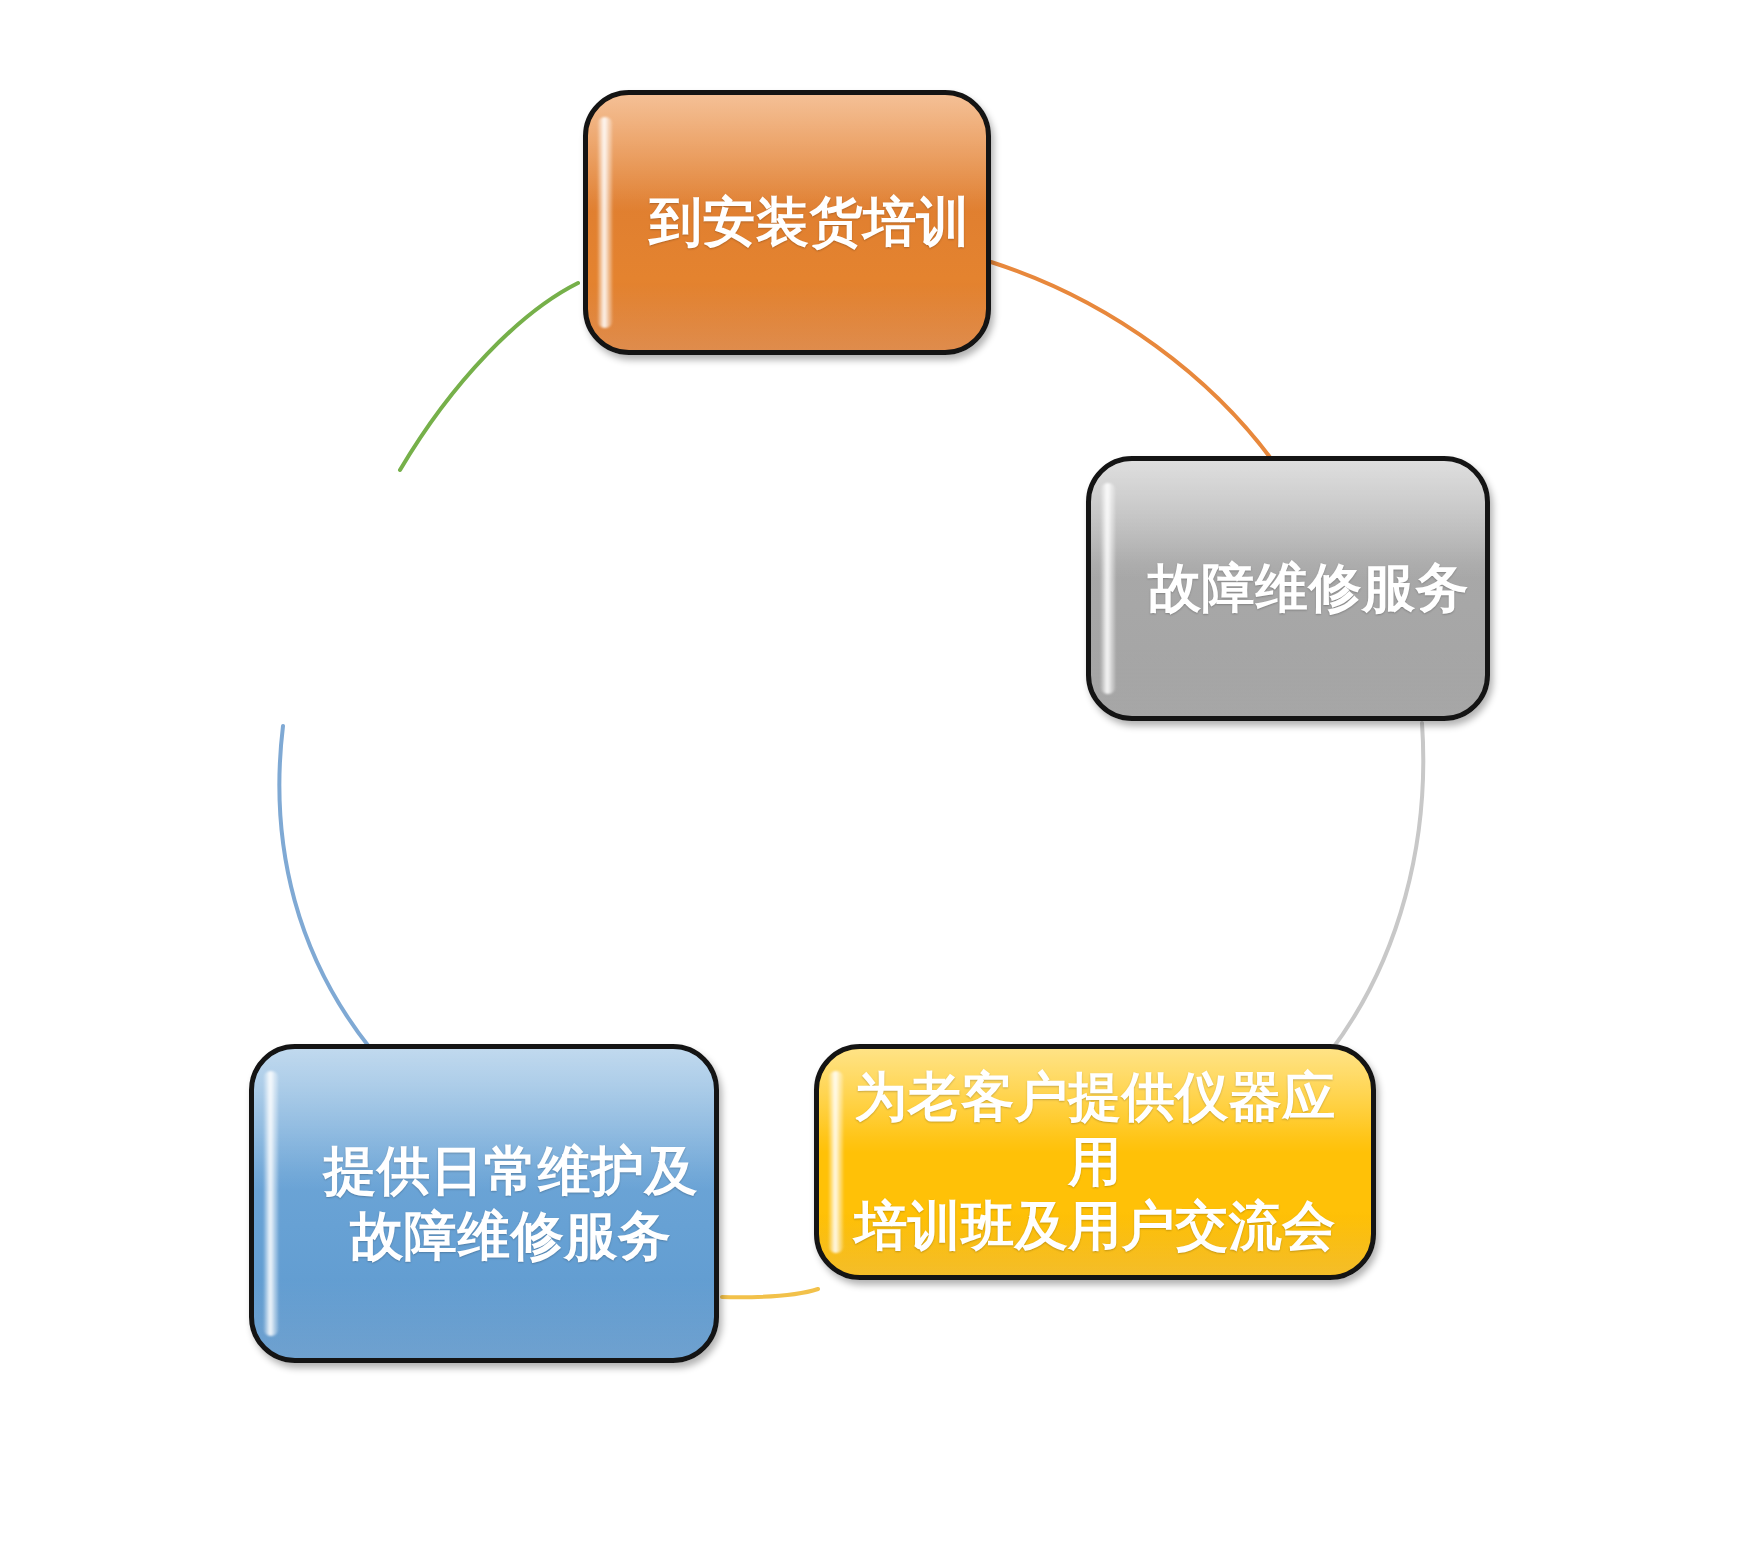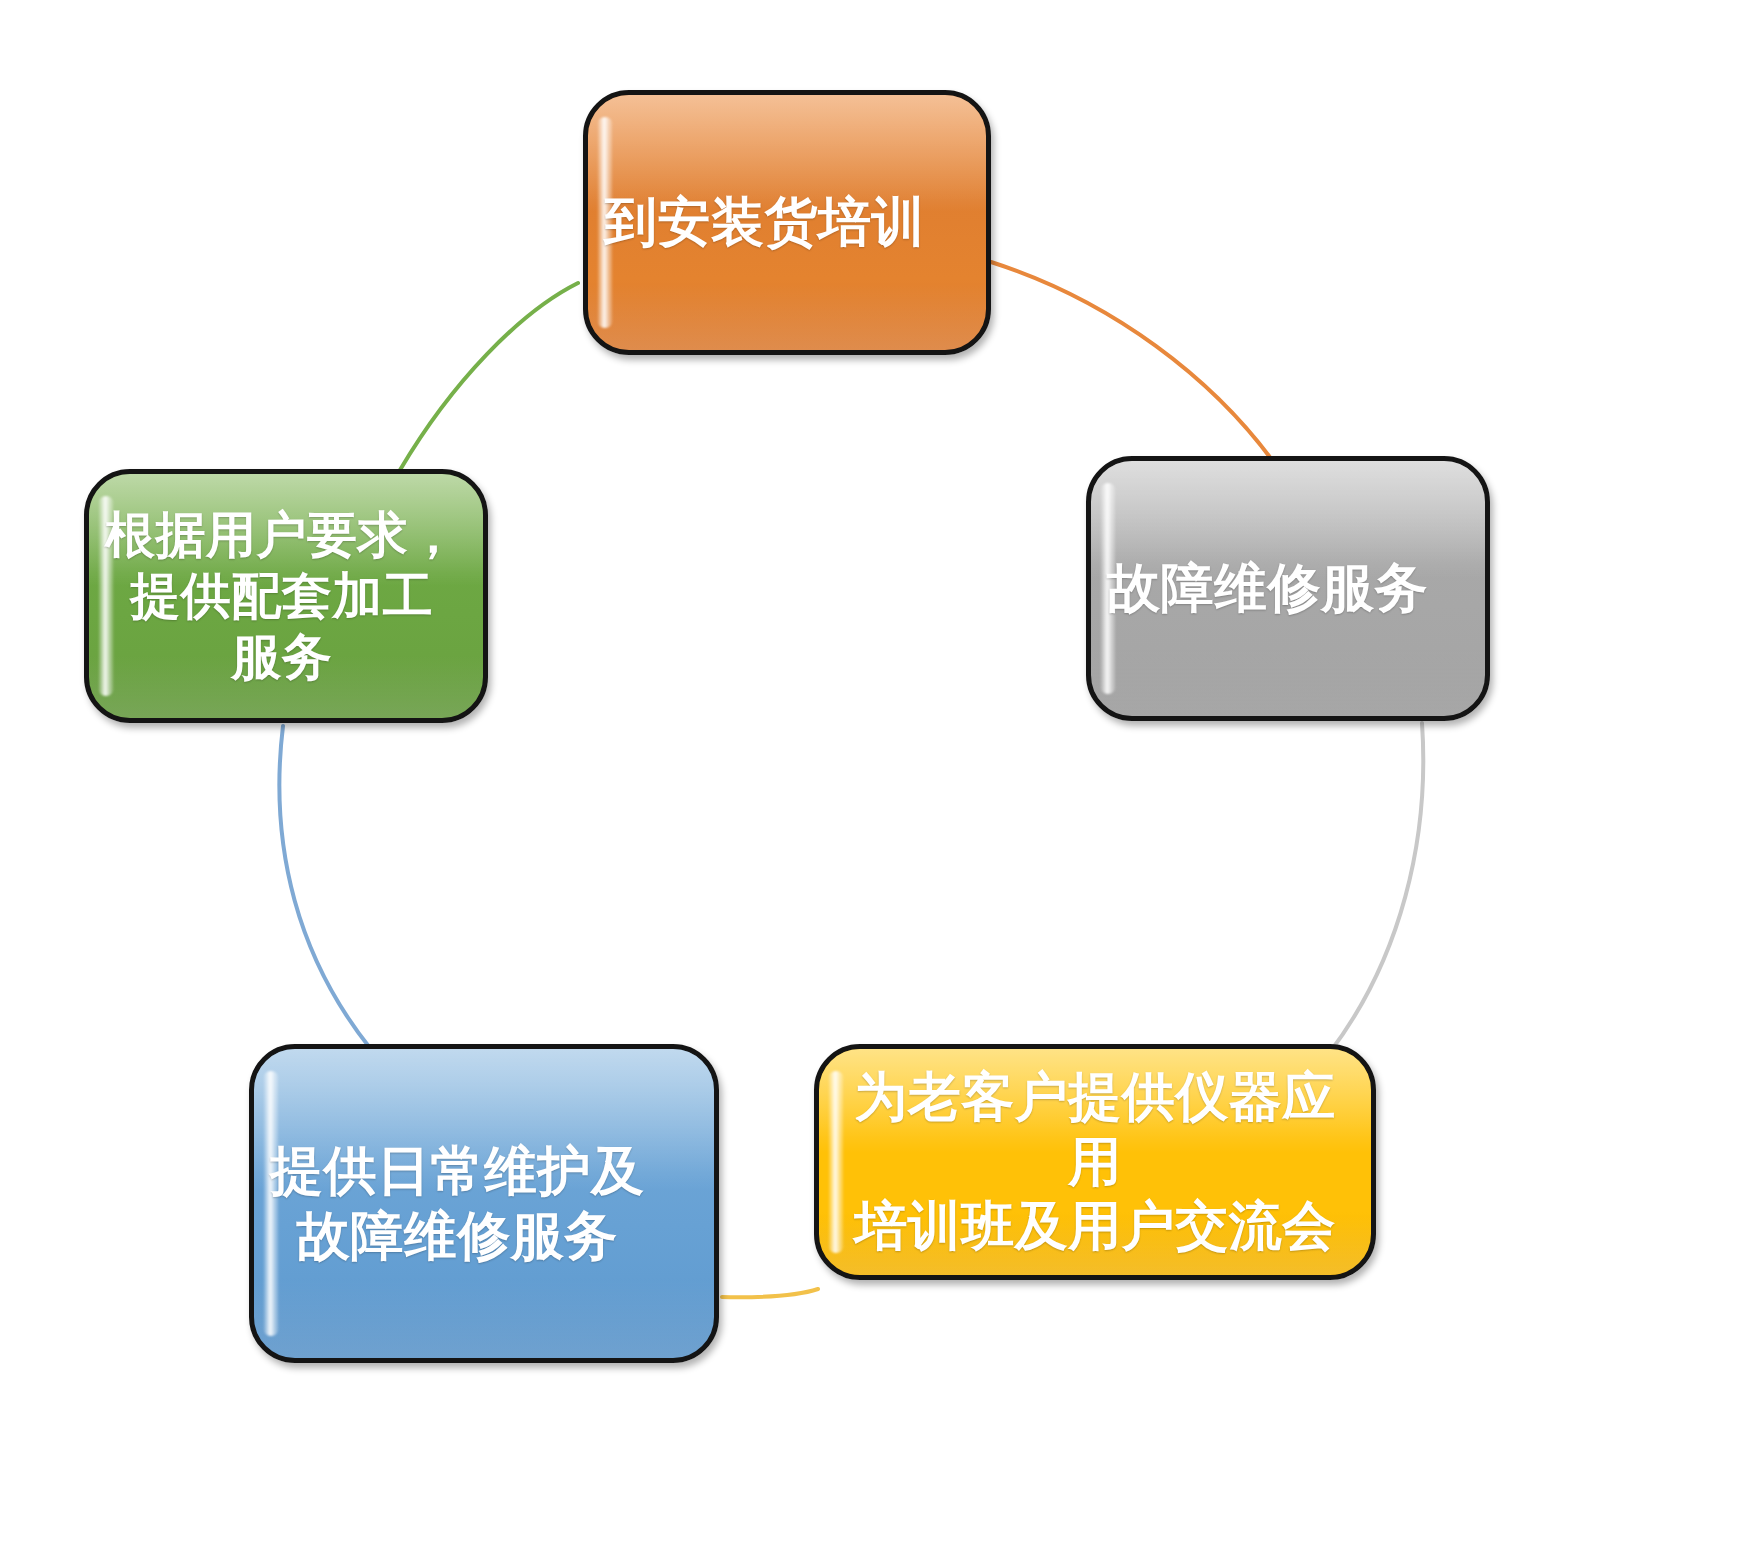--- a/index.html
+++ b/index.html
@@ -24,21 +24,21 @@
     width: 1762px;
     height: 1566px;
   }
   .node {
     position: absolute;
     box-sizing: border-box;
     border-radius: 46px;
     border: 5px solid #141414;
     display: flex;
     align-items: center;
-    justify-content: flex-start;
+    justify-content: flex-end;
     text-align: center;
     color: #ffffff;
     font-weight: bold;
     line-height: 1.22;
     letter-spacing: 0.5px;
     overflow: hidden;
     z-index: 5;
   }
   .node .label {
     position: relative;
@@ -150,22 +150,14 @@
   </div>
 
   <div class="node" id="node-blue">
     <span class="gloss-top"></span>
     <span class="gloss-bottom"></span>
     <span class="gloss-left"></span>
     <span class="label">提供日常维护及
 故障维修服务</span>
   </div>
 
-  <div class="node" id="node-green">
-    <span class="gloss-top"></span>
-    <span class="gloss-bottom"></span>
-    <span class="gloss-left"></span>
-    <span class="label">根据用户要求，
-提供配套加工
-服务</span>
-  </div>
 
 </div>
 
 </body></html>

